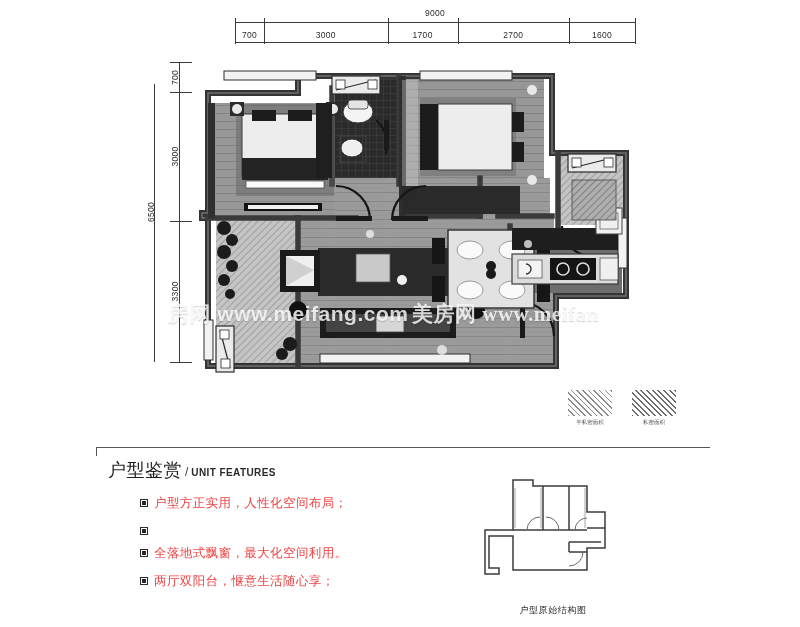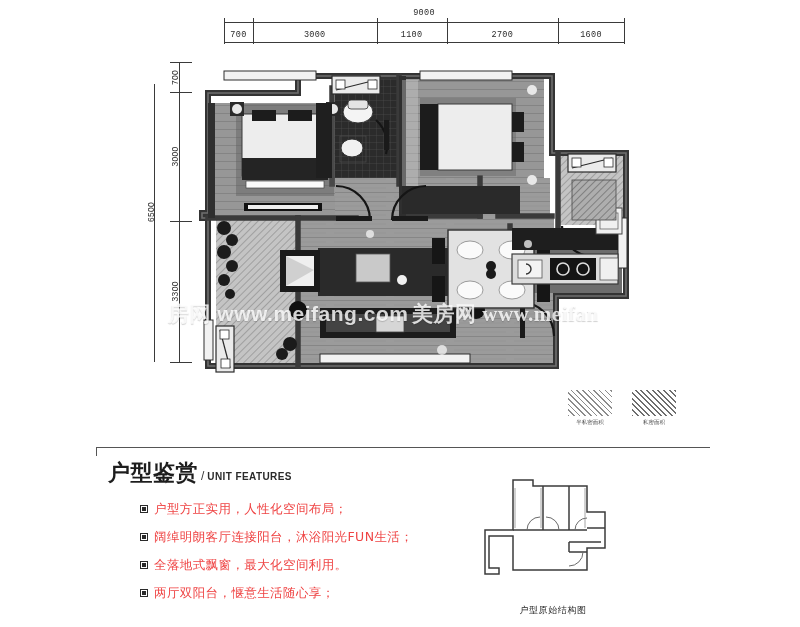--- a/index.html
+++ b/index.html
@@ -5,21 +5,21 @@
   * { box-sizing: border-box; margin: 0; padding: 0; }
   body {
     width: 800px; height: 627px;
     background: #ffffff;
     font-family: "Liberation Sans", "DejaVu Sans", sans-serif;
     position: relative;
     overflow: hidden;
   }
 
   
-  .dim-top { position: absolute; left: 224px; top: 6px; width: 400px; height: 42px; font-family: Liberation Mono, monospace; }
+  .dim-top { position: absolute; left: 235px; top: 6px; width: 400px; height: 42px; }
   .dim-top .overall-line {
     position: absolute; left: 0; top: 16px; width: 100%; height: 1px; background: #3a3a3a;
   }
   .dim-top .overall-label {
     position: absolute; left: 0; top: 2px; width: 100%; text-align: center;
     font-size: 8.5px; color: #2b2b2b; letter-spacing: .3px;
   }
   .dim-top .seg-line {
     position: absolute; left: 0; top: 36px; width: 100%; height: 1px; background: #3a3a3a;
   }
@@ -80,21 +80,21 @@
     background: #555; 
   }
   .divider-tip {
     position: absolute; left: 96px; top: 447px; width: 1px; height: 9px; background: #555;
   }
 
   
   .features { position: absolute; left: 108px; top: 458px; width: 370px; }
   .feat-title { display: flex; align-items: baseline; gap: 3px; margin-bottom: 13px; }
   .feat-title .cn {
-    font-size: 22px; font-weight: bold; color: #1d1d1d;
+    font-size: 18px; font-weight: normal; color: #1d1d1d;
     letter-spacing: .5px; font-family: "DejaVu Sans", sans-serif;
   }
   .feat-title .slash { font-size: 12px; color: #3a3a3a; }
   .feat-title .en {
     font-size: 10px; font-weight: bold; color: #2a2a2a; letter-spacing: .4px;
   }
   .feat-list { list-style: none; padding-left: 33px; }
   .feat-list li {
     display: flex; align-items: flex-start; gap: 7px;
     margin-bottom: 11px; font-size: 12.5px; color: #ef4444;
@@ -125,21 +125,21 @@
   <div class="seg-line"></div>
   <div id="top-ticks">
       <div class="tick" style="left: 0px;"></div>
       <div class="tick" style="left: 28.866px;"></div>
       <div class="tick" style="left: 152.577px;"></div>
       <div class="tick" style="left: 222.68px;"></div>
       <div class="tick" style="left: 334.021px;"></div>
       <div class="tick" style="left: 400px;"></div>
       <div class="seg-label" style="left: 0px; width: 28.866px;">700</div>
       <div class="seg-label" style="left: 28.866px; width: 123.711px;">3000</div>
-      <div class="seg-label" style="left: 152.577px; width: 70.1031px;">1100</div>
+      <div class="seg-label" style="left: 152.577px; width: 70.1031px;">1700</div>
       <div class="seg-label" style="left: 222.68px; width: 111.34px;">2700</div>
       <div class="seg-label" style="left: 334.021px; width: 65.9794px;">1600</div>
     </div>
 </div>
 
 <div class="dim-left">
   <div class="v-line" style="left:6px; top:22px; height:278px;"></div>
   <div class="v-label" style="left:-2px; top:130px; height:40px;">6500</div>
   <div class="v-line" style="left:31px; top:0px; height:300px;"></div>
   <div id="left-ticks">
@@ -410,21 +410,20 @@
     <span class="slash">/</span>
     <span class="en">UNIT FEATURES</span>
   </div>
   <ul class="feat-list" id="feature-list">
       <li>
         <span class="bullet"></span>
         <span>户型方正实用，人性化空间布局；</span>
       </li>
       <li>
         <span class="bullet"></span>
-        <span>阔绰明朗客厅连接阳台，沐浴阳光FUN生活；</span>
       </li>
       <li>
         <span class="bullet"></span>
         <span>全落地式飘窗，最大化空间利用。</span>
       </li>
       <li>
         <span class="bullet"></span>
         <span>两厅双阳台，惬意生活随心享；</span>
       </li>
     </ul>

